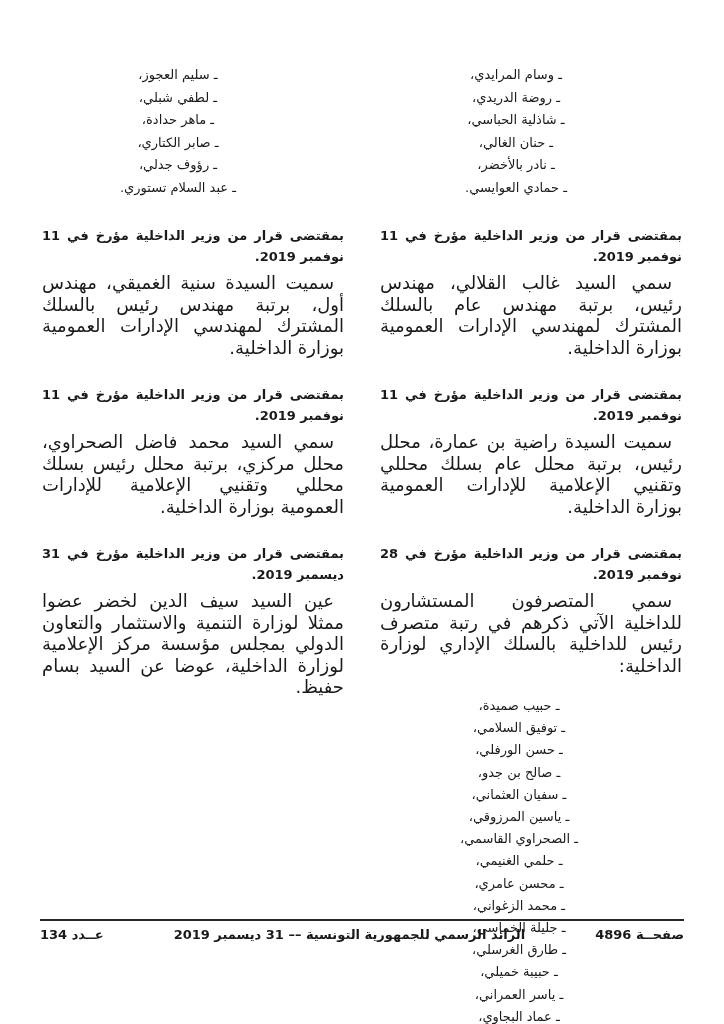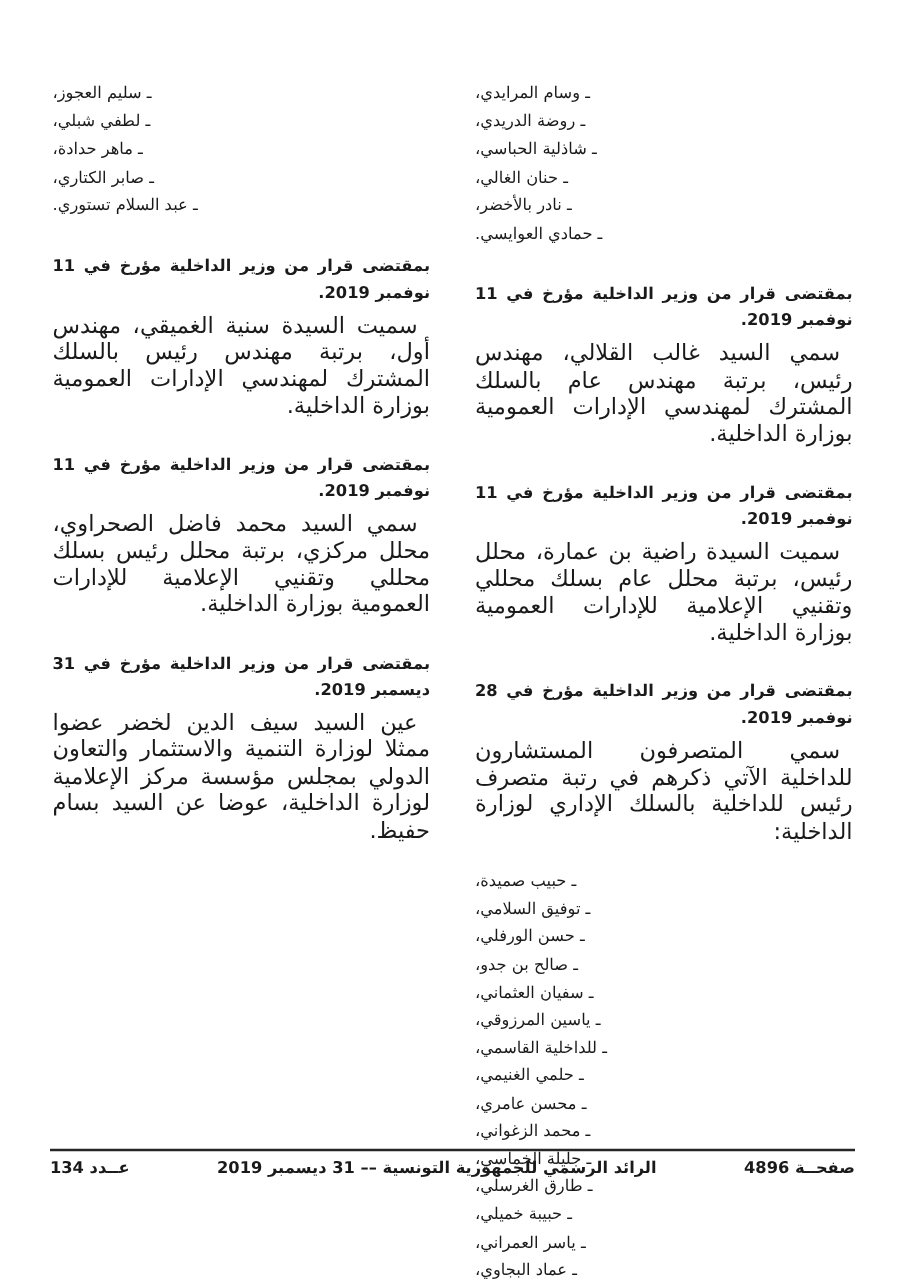--- a/index.html
+++ b/index.html
@@ -18,21 +18,21 @@
     position: absolute;
     top: 64px; right: 42px; left: 42px;
     display: flex;
     gap: 36px;
   }
   .col { flex: 0 0 302px; width: 302px; font-size: 13px; }
 
   .name-list { margin: 0; padding: 0 30px 0 0; }
   .name-list.tight { padding: 0 24px 0 0; margin-top: 19px; }
   .name-item {
-    text-align: left;
+    text-align: center;
     line-height: 22.5px;
     white-space: nowrap;
   }
   .name-list.tight .name-item { line-height: 22.2px; }
 
   .section { margin-top: 26px; }
   .sec-header {
     font-weight: 700;
     font-size: 13px;
     line-height: 21px;
@@ -91,21 +91,21 @@
       <div class="section">
         <p class="sec-header">بمقتضى قرار من وزير الداخلية مؤرخ في 28 نوفمبر 2019.</p>
         <p class="sec-body">سمي المتصرفون المستشارون للداخلية الآتي ذكرهم في رتبة متصرف رئيس للداخلية بالسلك الإداري لوزارة الداخلية:</p>
         <div class="name-list tight">
             <div class="name-item">ـ حبيب صميدة،</div>
             <div class="name-item">ـ توفيق السلامي،</div>
             <div class="name-item">ـ حسن الورفلي،</div>
             <div class="name-item">ـ صالح بن جدو،</div>
             <div class="name-item">ـ سفيان العثماني،</div>
             <div class="name-item">ـ ياسين المرزوقي،</div>
-            <div class="name-item">ـ للداخلية القاسمي،</div>
+            <div class="name-item">ـ الصحراوي القاسمي،</div>
             <div class="name-item">ـ حلمي الغنيمي،</div>
             <div class="name-item">ـ محسن عامري،</div>
             <div class="name-item">ـ محمد الزغواني،</div>
             <div class="name-item">ـ جليلة الخماسي،</div>
             <div class="name-item">ـ طارق الغرسلي،</div>
             <div class="name-item">ـ حبيبة خميلي،</div>
             <div class="name-item">ـ ياسر العمراني،</div>
             <div class="name-item">ـ عماد البجاوي،</div>
             <div class="name-item">ـ شفيق عمري،</div>
           </div>
@@ -113,20 +113,21 @@
 
     </div>
 
     <div class="col">
 
       <div class="name-list">
           <div class="name-item">ـ سليم العجوز،</div>
           <div class="name-item">ـ لطفي شبلي،</div>
           <div class="name-item">ـ ماهر حدادة،</div>
           <div class="name-item">ـ صابر الكتاري،</div>
+          <div class="name-item">ـ رؤوف جدلي،</div>
           <div class="name-item">ـ عبد السلام تستوري.</div>
         </div>
 
       <div class="section">
         <p class="sec-header">بمقتضى قرار من وزير الداخلية مؤرخ في 11 نوفمبر 2019.</p>
         <p class="sec-body">سميت السيدة سنية الغميقي، مهندس أول، برتبة مهندس رئيس بالسلك المشترك لمهندسي الإدارات العمومية بوزارة الداخلية.</p>
       </div>
 
       <div class="section">
         <p class="sec-header">بمقتضى قرار من وزير الداخلية مؤرخ في 11 نوفمبر 2019.</p>

